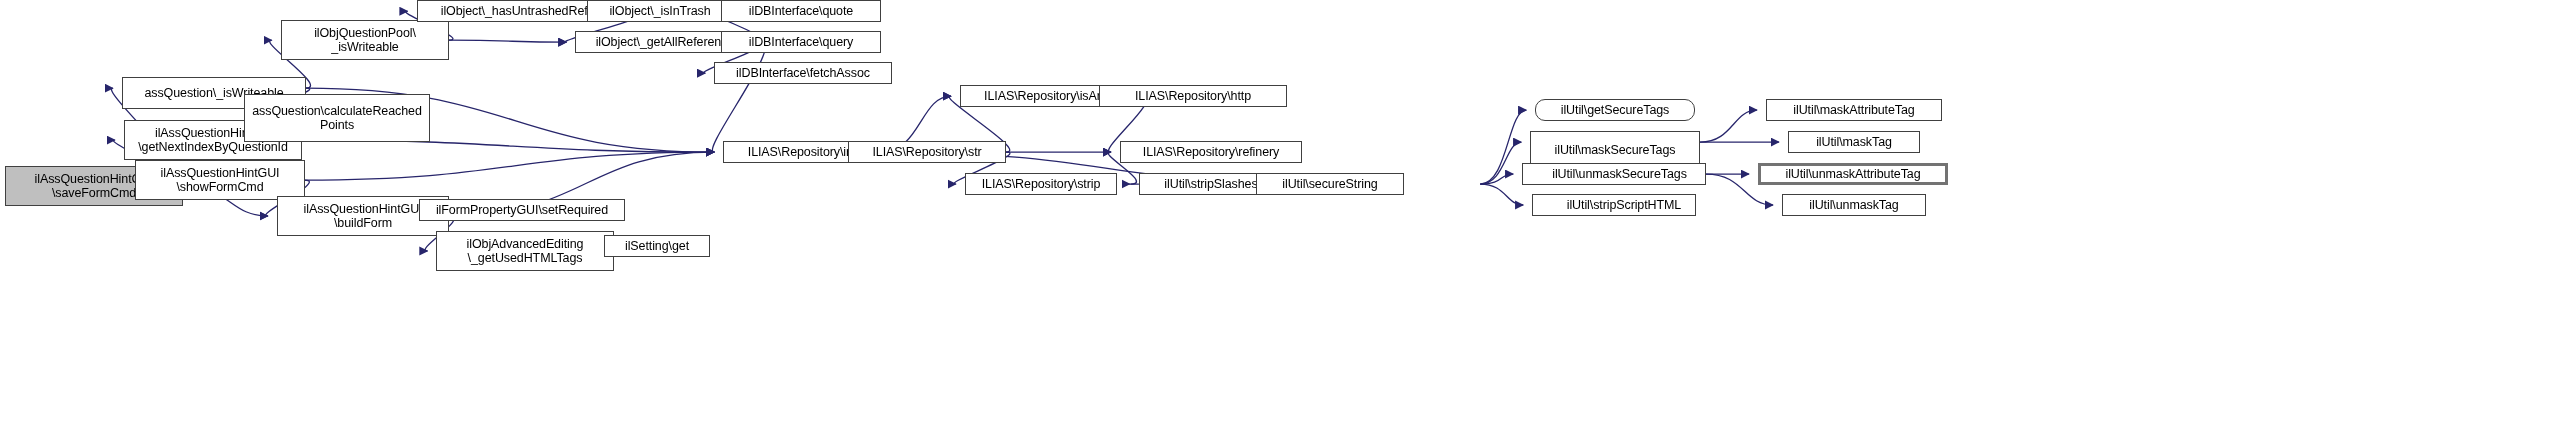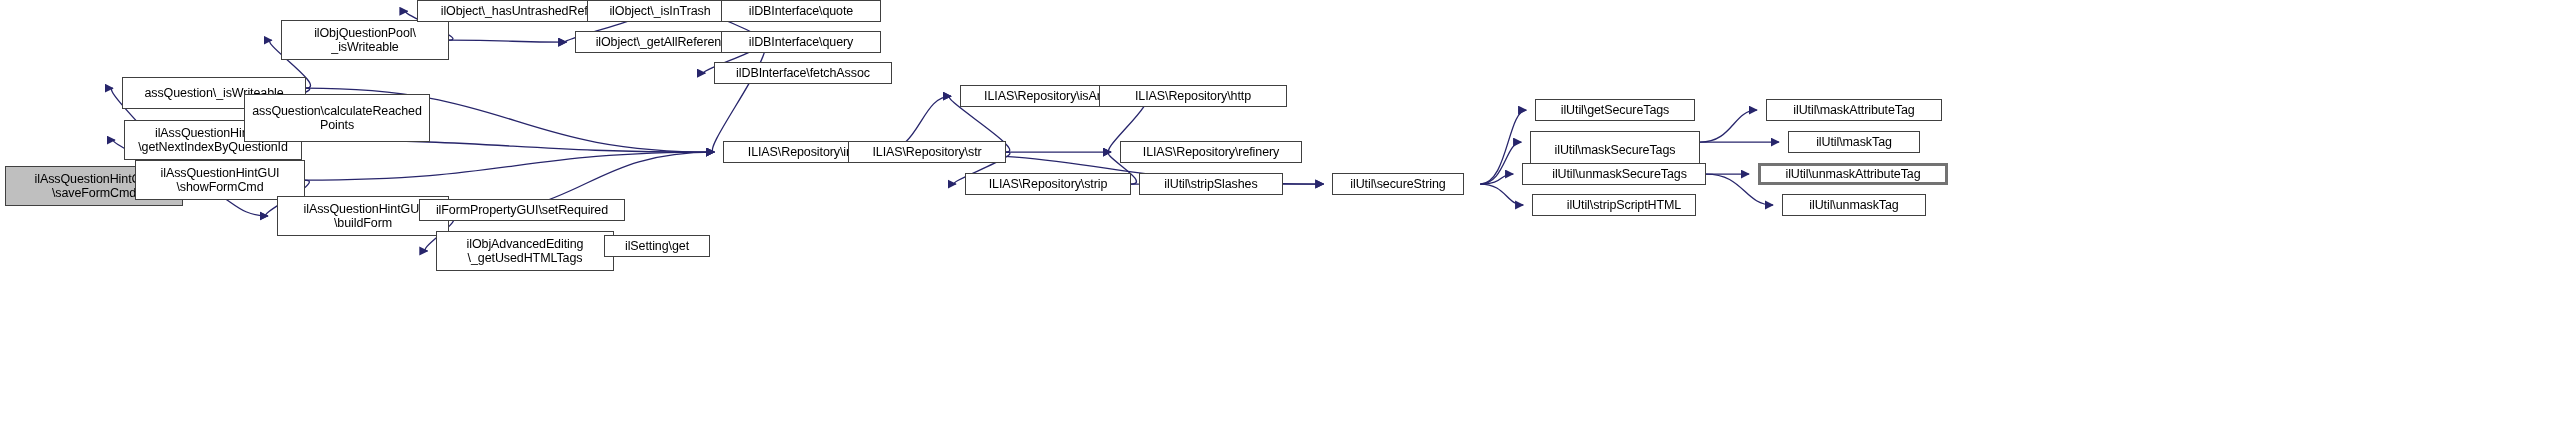--- a/index.html
+++ b/index.html
@@ -124,24 +124,24 @@
       <div class="node" style="left: 587px; top: 0px; width: 146px; height: 22px;">ilObject\_isInTrash</div>
       <div class="node" style="left: 604px; top: 235px; width: 106px; height: 22px;">ilSetting\get</div>
       <div class="node" style="left: 721px; top: 0px; width: 160px; height: 22px;">ilDBInterface\quote</div>
       <div class="node" style="left: 721px; top: 31px; width: 160px; height: 22px;">ilDBInterface\query</div>
       <div class="node" style="left: 714px; top: 62px; width: 178px; height: 22px;">ilDBInterface\fetchAssoc</div>
       <div class="node" style="left: 723px; top: 141px; width: 158px; height: 22px;">ILIAS\Repository\int</div>
       <div class="node" style="left: 848px; top: 141px; width: 158px; height: 22px;">ILIAS\Repository\str</div>
       <div class="node" style="left: 960px; top: 85px; width: 182px; height: 22px;">ILIAS\Repository\isArray</div>
       <div class="node" style="left: 1099px; top: 85px; width: 188px; height: 22px;">ILIAS\Repository\http</div>
       <div class="node" style="left: 1120px; top: 141px; width: 182px; height: 22px;">ILIAS\Repository\refinery</div>
-      <div class="node" style="left: 965px; top: 173px; width: 166px; height: 22px;">ILIAS\Repository\strip</div>
+      <div class="node" style="left: 965px; top: 173px; width: 152px; height: 22px;">ILIAS\Repository\strip</div>
       <div class="node" style="left: 1139px; top: 173px; width: 144px; height: 22px;">ilUtil\stripSlashes</div>
-      <div class="node" style="left: 1332px; top: 173px; width: 132px; height: 22px; text-align: right;">ilUtil\secureString</div>
-      <div class="node" style="left: 1535px; top: 99px; width: 160px; height: 22px;">ilUtil\getSecureTags</div>
+      <div class="node" style="left: 1256px; top: 173px; width: 148px; height: 22px; text-align: right;">ilUtil\secureString</div>
+      <div class="node" style="left: 1535px; top: 99px; width: 160px; height: 22px; border-radius: 10px;">ilUtil\getSecureTags</div>
       <div class="node" style="left: 1530px; top: 131px; width: 170px; height: 38px;">ilUtil\maskSecureTags</div>
       <div class="node" style="left: 1522px; top: 163px; width: 184px; height: 22px; padding-left: 11px;">ilUtil\unmaskSecureTags</div>
       <div class="node" style="left: 1532px; top: 194px; width: 164px; height: 22px; padding-left: 20px;">ilUtil\stripScriptHTML</div>
       <div class="node" style="left: 1766px; top: 99px; width: 176px; height: 22px;">ilUtil\maskAttributeTag</div>
       <div class="node" style="left: 1788px; top: 131px; width: 132px; height: 22px;">ilUtil\maskTag</div>
       <div class="node highlight" style="left: 1758px; top: 163px; width: 190px; height: 22px;">ilUtil\unmaskAttributeTag</div>
       <div class="node" style="left: 1782px; top: 194px; width: 144px; height: 22px;">ilUtil\unmaskTag</div>
     </div>
 </div>
 

